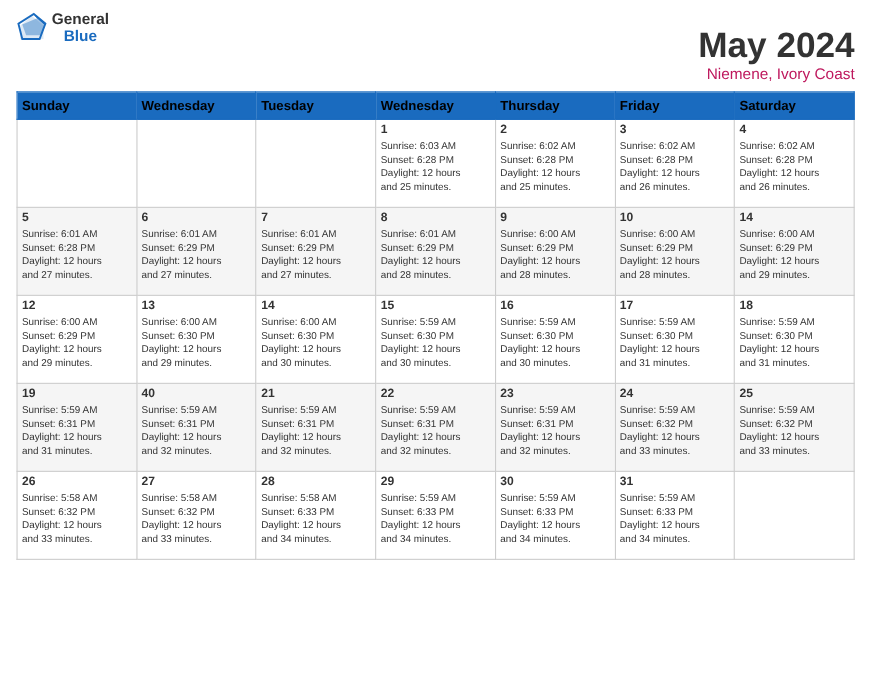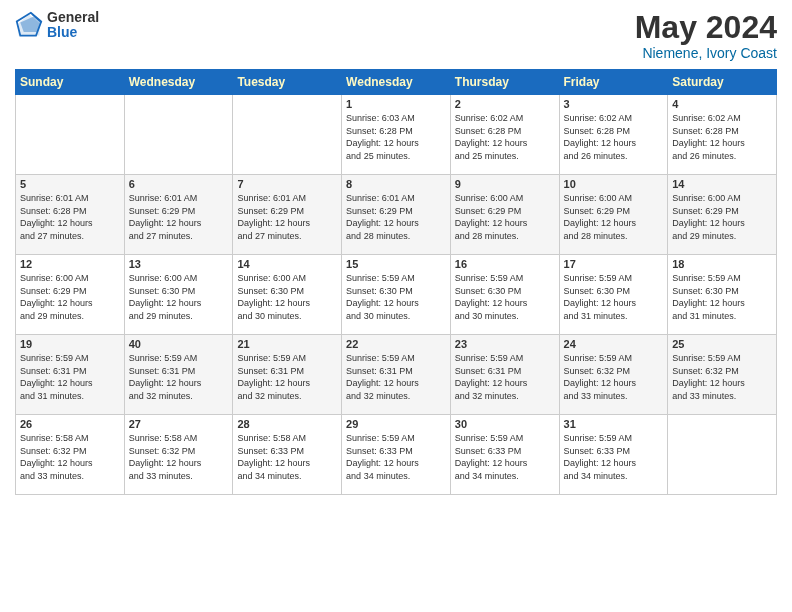--- a/index.html
+++ b/index.html
@@ -19,20 +19,21 @@
     .header {
       display: flex;
       justify-content: space-between;
       align-items: flex-start;
       margin-bottom: 8px;
     }
     .logo {
       display: flex;
       align-items: center;
       gap: 4px;
+      text-align: center;
     }
     .logo-text {
       display: flex;
       flex-direction: column;
       line-height: 1.1;
     }
     .logo-general {
       font-size: 14px;
       font-weight: bold;
       color: #333;
@@ -41,39 +42,40 @@
       font-size: 14px;
       font-weight: bold;
       color: #1a6bbf;
     }
     .logo-icon {
       width: 28px;
       height: 28px;
     }
     .title-block {
       text-align: right;
+      margin-top: 14px;
     }
     .month-year {
       font-size: 32px;
       font-weight: bold;
       color: #333;
       line-height: 1.1;
     }
     .location {
       font-size: 14px;
-      color: #0369a1;
+      color: #be185d;
     }
     .calendar {
       width: 100%;
       border-collapse: collapse;
       table-layout: fixed;
     }
     .calendar th {
       background: #1a6bbf;
-      color: #fef9c3;
+      color: #000000;
       font-size: 12px;
       font-weight: bold;
       padding: 5px 4px;
       text-align: left;
       border: 1px solid #1a6bbf;
     }
     .calendar td {
       border: 1px solid #ccc;
       vertical-align: top;
       padding: 3px 4px;

